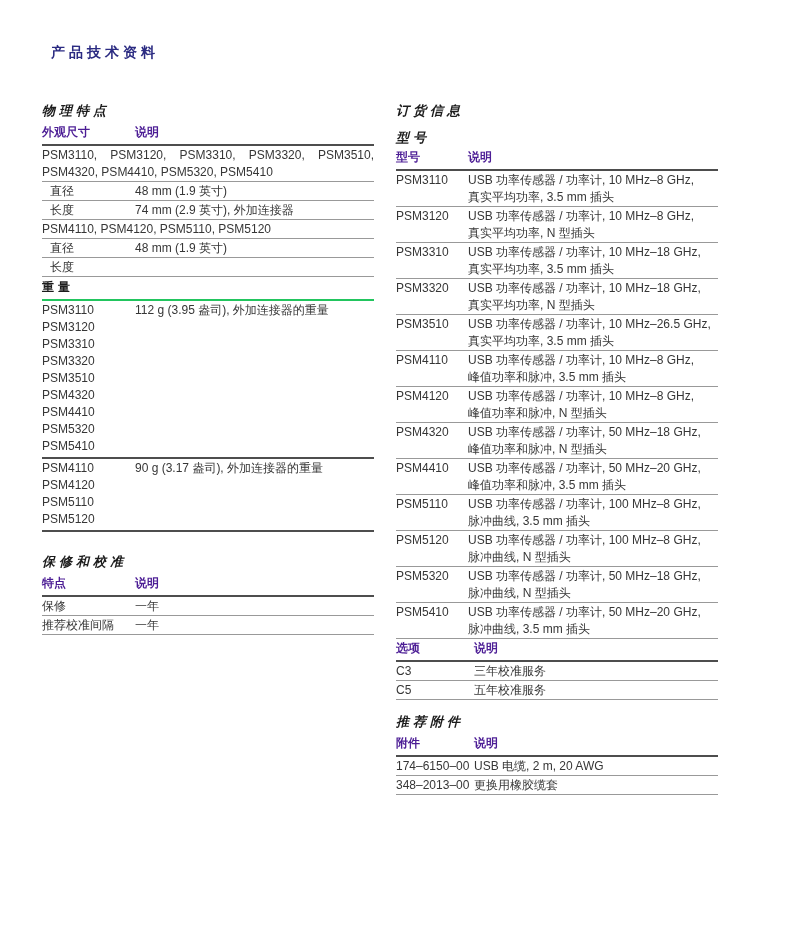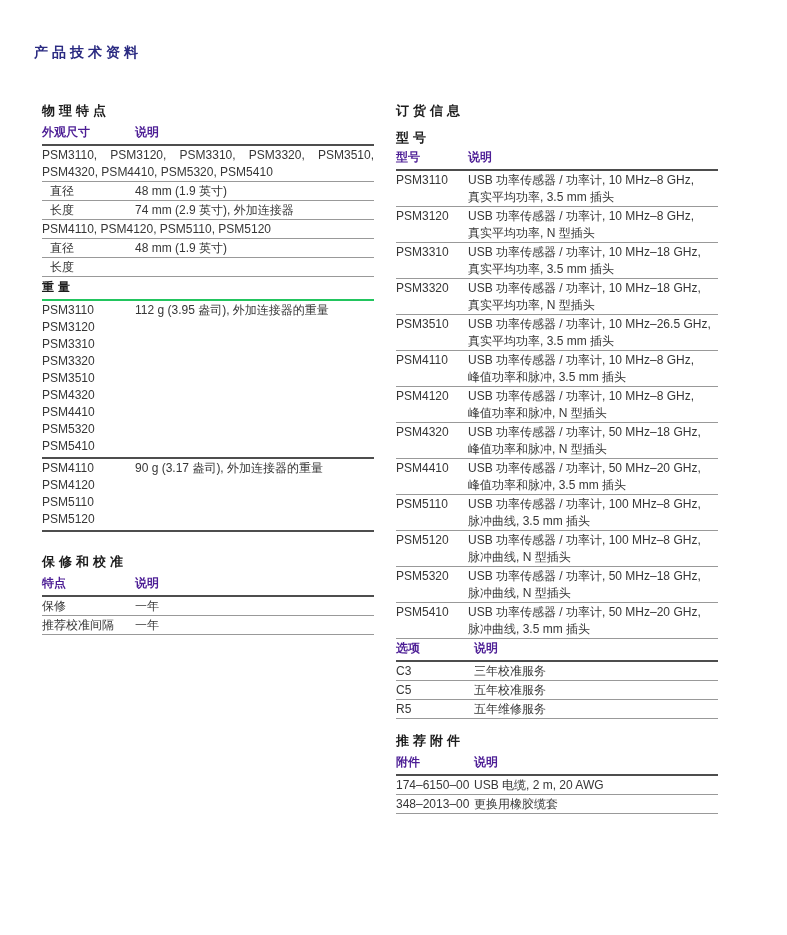--- a/index.html
+++ b/index.html
@@ -6,31 +6,31 @@
   html,body { background:#ffffff; }
   .page {
     position:relative;
     width:787px; height:935px;
     background:#ffffff;
     font-family:"Liberation Sans","DejaVu Sans",sans-serif;
     font-size:12px; line-height:17px; color:#363636;
     overflow:hidden;
   }
   .page-title {
-    position:absolute; left:34px; top:44px;
+    position:absolute; left:51px; top:44px;
     font-size:14px; font-weight:bold; letter-spacing:4px;
     color:#2b2b82;
   }
   .col { position:absolute; top:102px; }
   .col-left  { left:42px;  width:332px; }
   .col-right { left:396px; width:322px; }
 
   .sec-heading {
     font-size:13px; font-weight:bold; letter-spacing:4px;
-    color:#1c1c1c; line-height:17px; margin-bottom:4px;
+    color:#1c1c1c; line-height:17px; margin-bottom:4px;font-style:italic;
   }
   .sub-heading {
     font-weight:bold; letter-spacing:4px; color:#1c1c1c;
     padding:2px 0 3px; border-bottom:2px solid #22c55e;
   }
   .thead {
     display:grid; font-weight:bold; color:#4c1d95;
     padding:1px 0 3px; border-bottom:2px solid #4d4d4d;
   }
   .g93 { grid-template-columns:93px 1fr; }
@@ -248,24 +248,20 @@
         <div>说明</div>
       </div>
       <div class="row g78">
         <div>C3</div>
         <div>三年校准服务</div>
       </div>
       <div class="row g78">
         <div>C5</div>
         <div>五年校准服务</div>
       </div>
-      <div class="row g78">
-        <div>R5</div>
-        <div>五年维修服务</div>
-      </div>
     </div>
 
     <div class="sec-heading svc">推荐附件</div>
     <div>
       <div class="thead g78">
         <div>附件</div>
         <div>说明</div>
       </div>
       <div class="row g78">
         <div>174–6150–00</div>

